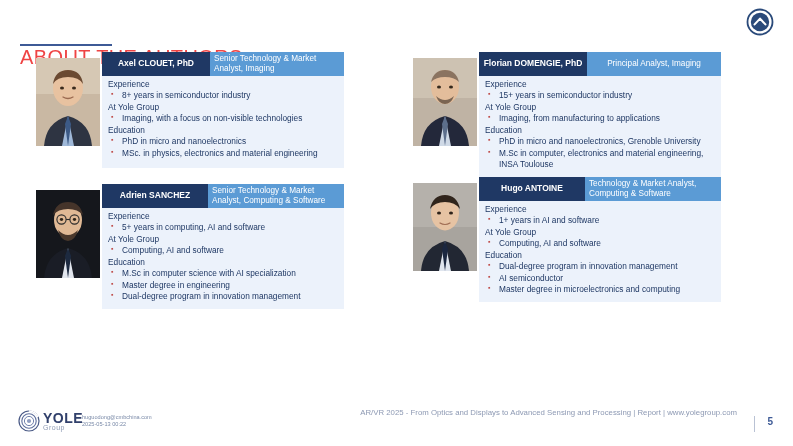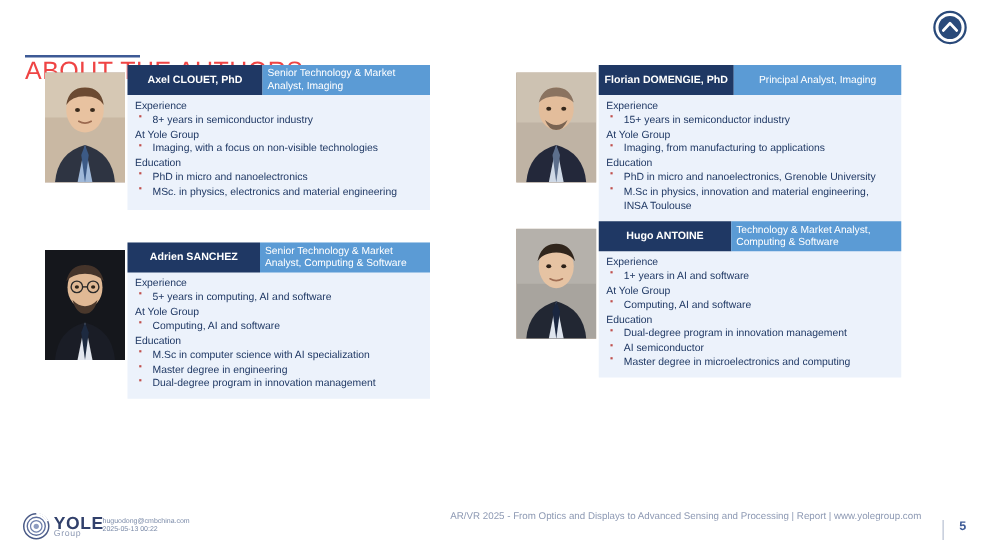--- a/index.html
+++ b/index.html
@@ -28,21 +28,21 @@
   }
 
   
   .cards { position: absolute; left: 0; top: 52px; width: 793px; }
   .card {
     position: absolute;
     width: 348px; height: 122px;
   }
   .card.c0 { left: 36px;  top: 0px;   }
   .card.c1 { left: 413px; top: 0px;   }
-  .card.c2 { left: 36px;  top: 142px; padding-left: 41px; }
+  .card.c2 { left: 36px;  top: 132px; padding-left: 41px; }
   .card.c3 { left: 413px; top: 125px; }
 
   .photo {
     position: absolute; left: 0; top: 6px;
     width: 64px; height: 88px;
     background: #b9a692;
     overflow: hidden;
   }
   .photo svg { display: block; width: 64px; height: 88px; }
 
@@ -186,21 +186,21 @@
           <ul class="bullets">
             <li>15+ years in semiconductor industry</li>
           </ul>
           <div class="sec-label">At Yole Group</div>
           <ul class="bullets">
             <li>Imaging, from manufacturing to applications</li>
           </ul>
           <div class="sec-label">Education</div>
           <ul class="bullets">
             <li>PhD in micro and nanoelectronics, Grenoble University</li>
-            <li>M.Sc in physics, innovation and material engineering, INSA Toulouse</li>
+            <li>M.Sc in computer, electronics and material engineering, INSA Toulouse</li>
           </ul>
         </div>
       </div>
     </div>
 
     <div class="card c2">
       <div class="photo">
         <svg viewBox="0 0 64 88" preserveAspectRatio="xMidYMid slice">
           <rect width="64" height="88" fill="#15171c"></rect>
           <ellipse cx="32" cy="30" rx="14" ry="17" fill="#e0b995"></ellipse>

